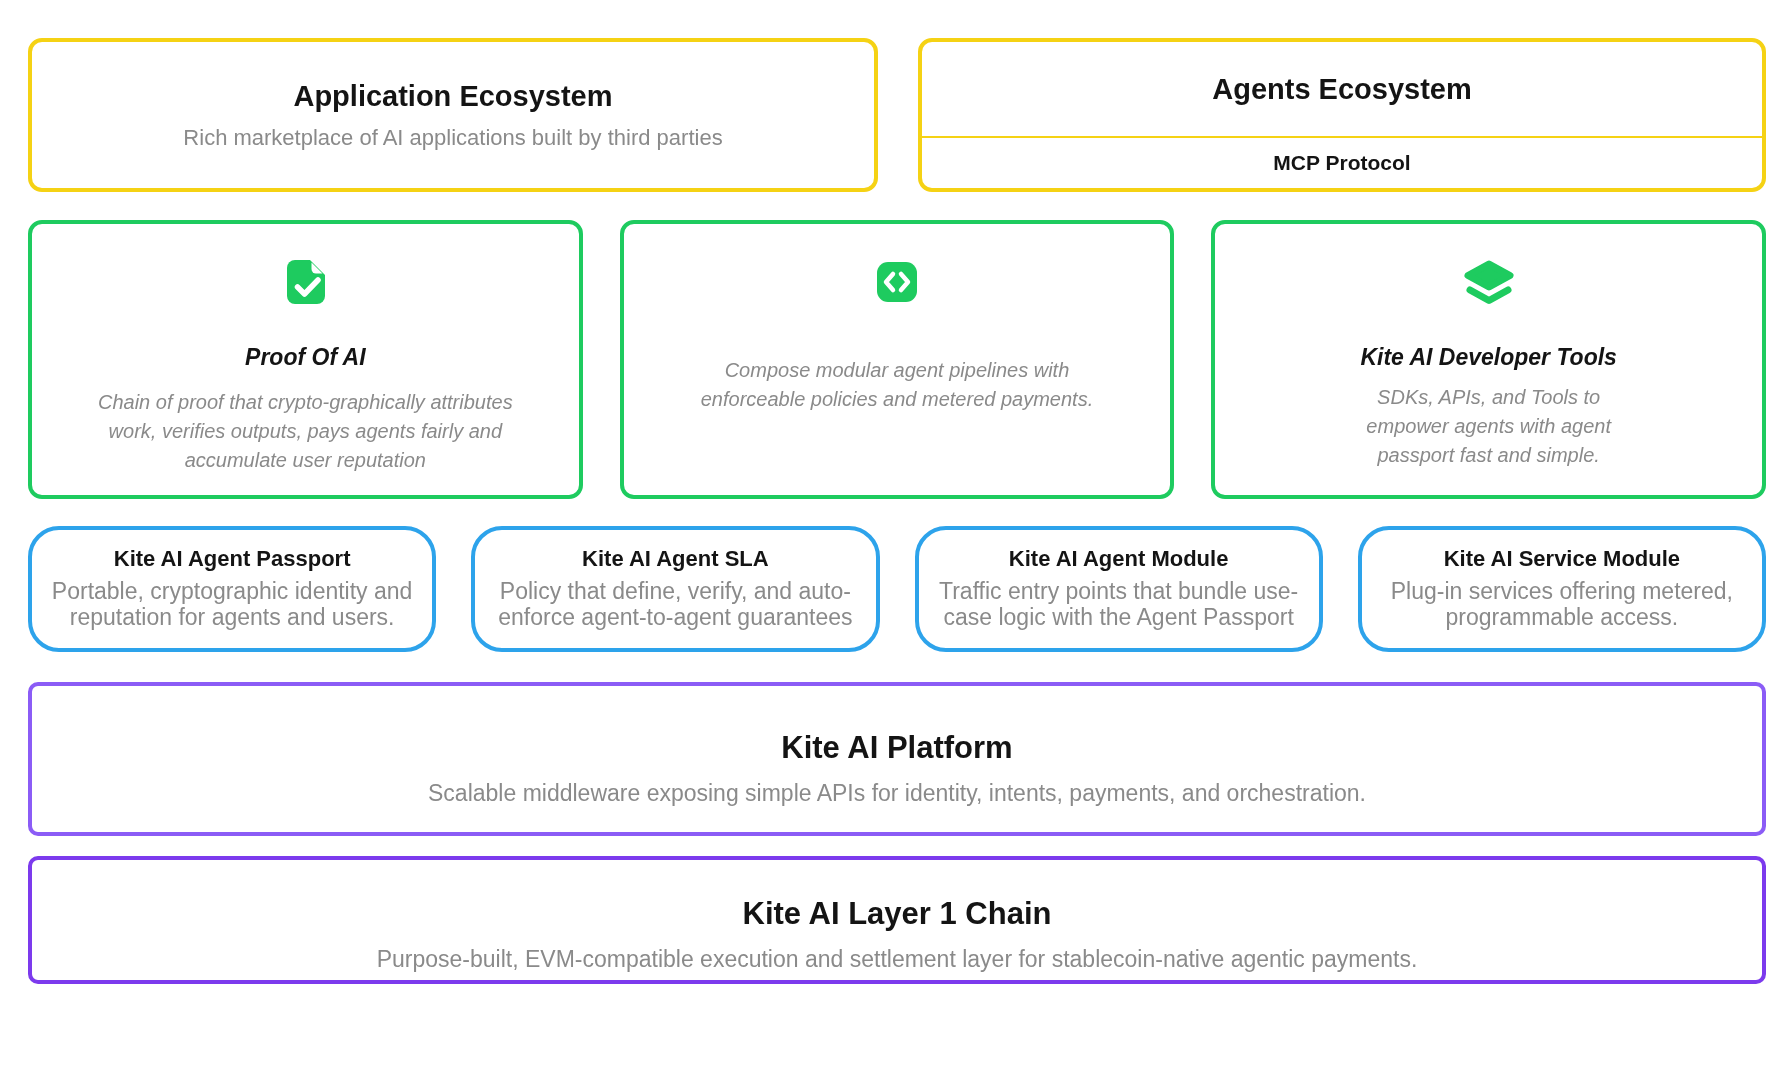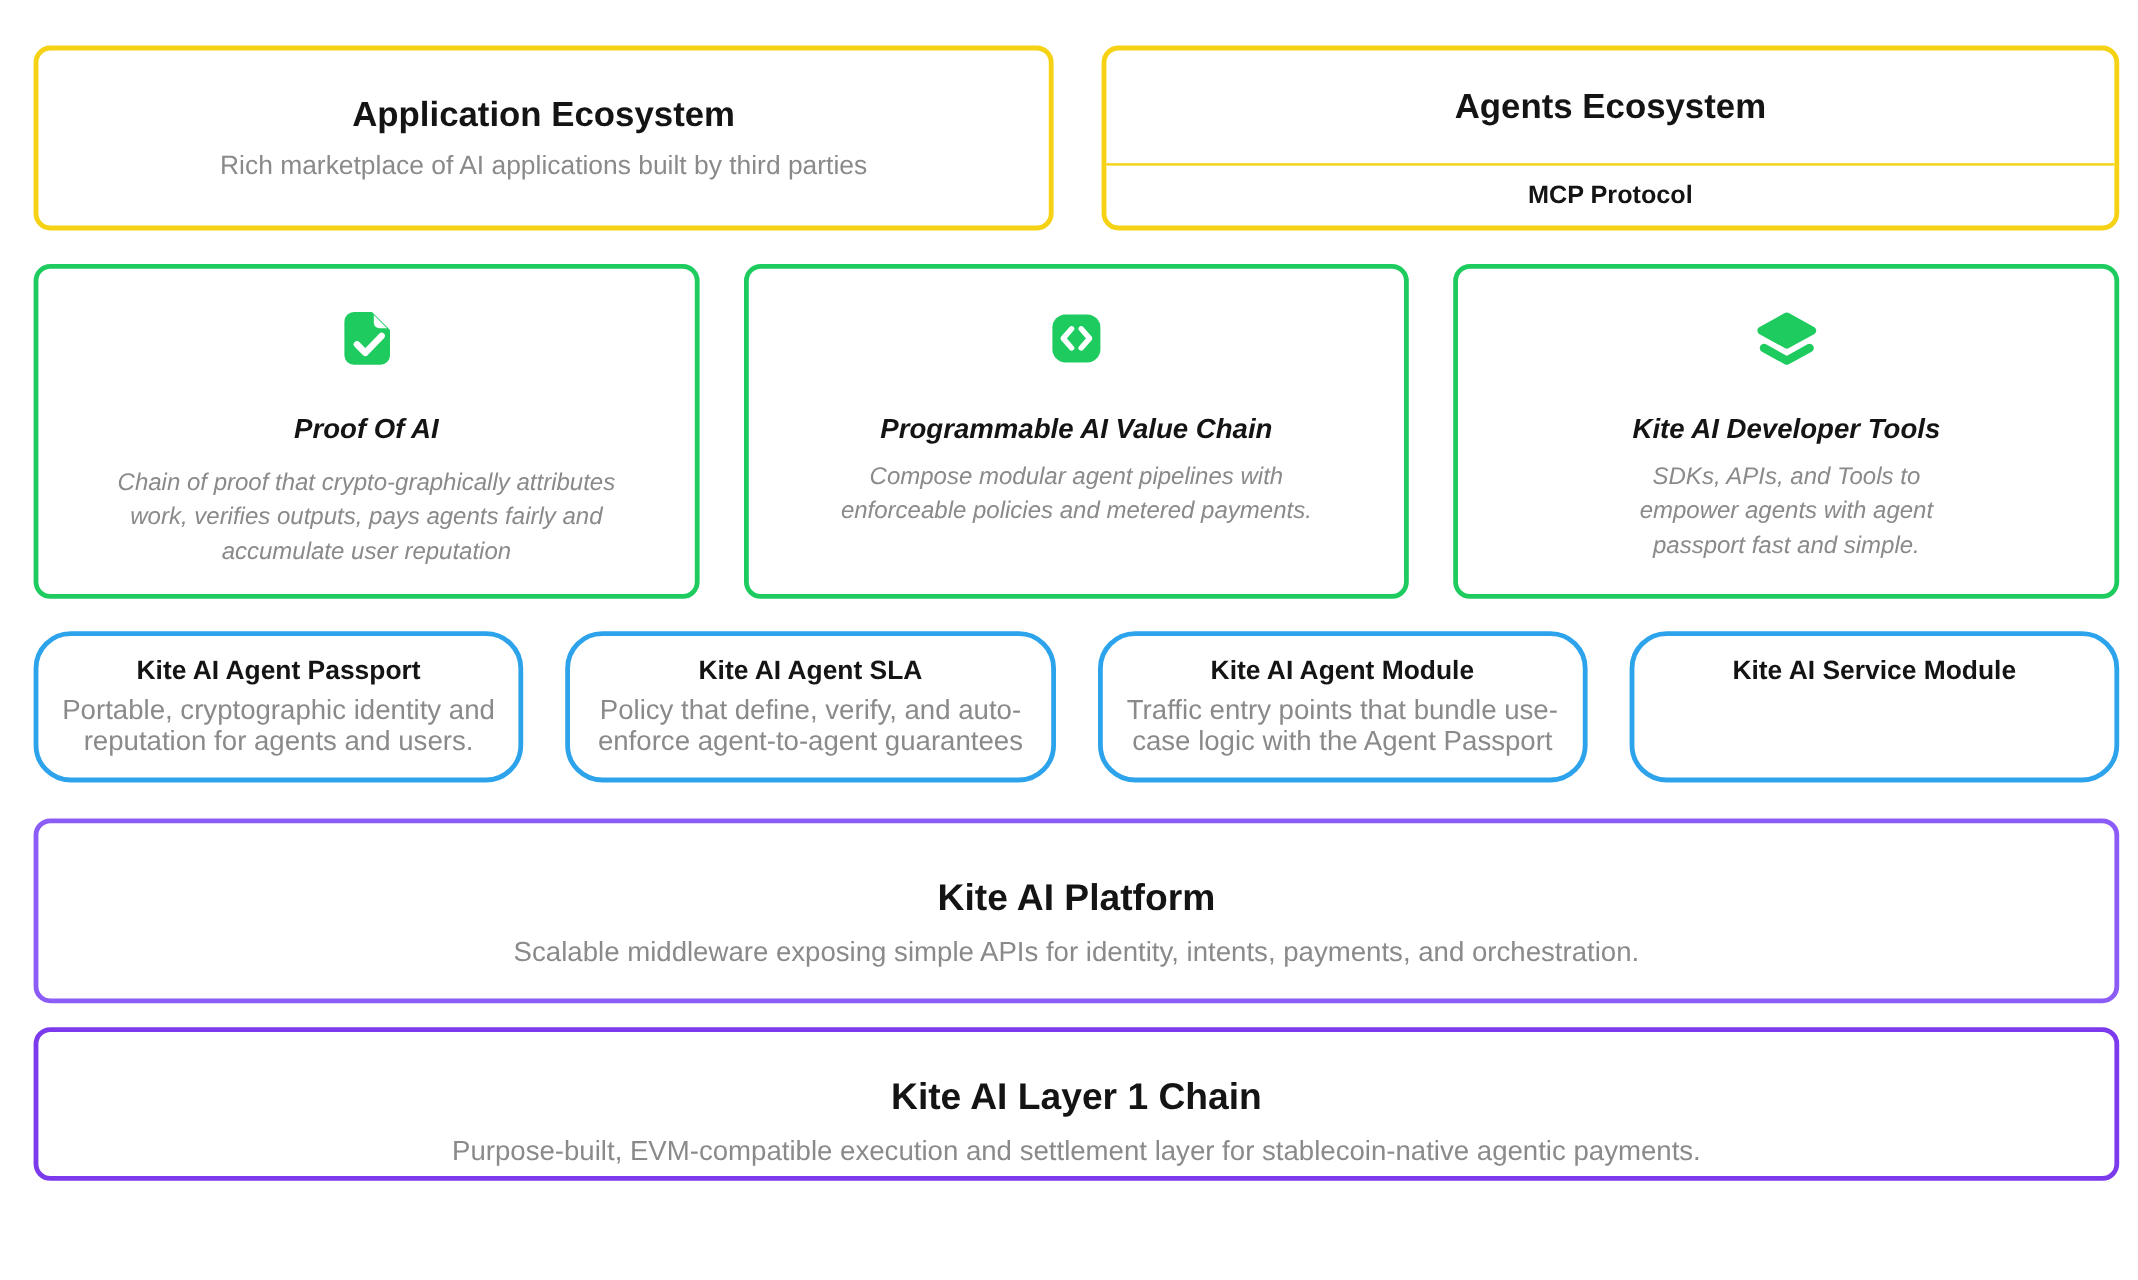--- a/index.html
+++ b/index.html
@@ -62,21 +62,21 @@
   .pillar p.w3{max-width:290px;}
   .icon-fill{fill:var(--color-green);}
   .icon-stroke{stroke:var(--color-green);}
 
   
   .module{display:flex;flex-direction:column;align-items:center;padding:16px 8px 0 8px;border-radius:31px;}
   .module h4{margin:0;font-size:22px;font-weight:700;color:var(--color-title);}
   .module p{margin:6px 0 0 0;font-size:23px;line-height:26px;color:var(--color-desc);}
 
   
-  .wide{display:flex;flex-direction:column;align-items:center;}
+  .wide{display:flex;flex-direction:column;align-items:center;border-radius:10px;}
   .wide h2{margin:0;font-size:31px;font-weight:700;color:var(--color-title);}
   .wide p{margin:14px 0 0 0;font-size:23px;color:var(--color-desc);}
   .platform{height:154px;margin-bottom:20px;padding-top:44px;box-sizing:border-box;}
   .chain{height:128px;padding-top:36px;box-sizing:border-box;align-items:center;}
 </style>
 </head>
 <body>
 
 <div class="canvas">
 
@@ -109,21 +109,20 @@
     </section>
 
     <section class="box green pillar">
       <span class="icon-wrap">
         <svg width="44" height="44" viewBox="0 0 44 44" aria-hidden="true">
           <rect x="2" y="2" width="40" height="40" rx="11" class="icon-fill"></rect>
           <path d="M18 14 l-7 8 7 8" stroke="#FFFFFF" stroke-width="4.5" fill="none" stroke-linecap="round" stroke-linejoin="round"></path>
           <path d="M26 14 l7 8 -7 8" stroke="#FFFFFF" stroke-width="4.5" fill="none" stroke-linecap="round" stroke-linejoin="round"></path>
         </svg>
       </span>
-      <h3>Programmable AI Value Chain</h3>
       <p class="w2">Compose modular agent pipelines with enforceable policies and metered payments.</p>
     </section>
 
     <section class="box green pillar">
       <span class="icon-wrap">
         <svg width="54" height="48" viewBox="0 0 54 48" aria-hidden="true">
           <path class="icon-fill icon-stroke" d="M27 6 L48 17.5 L27 29 L6 17.5 Z" stroke-width="7" stroke-linejoin="round"></path>
           <path class="icon-stroke" d="M8 32 L27 42.5 L46 32" fill="none" stroke-width="7" stroke-linecap="round" stroke-linejoin="round"></path>
         </svg>
       </span>
@@ -140,20 +139,21 @@
     <section class="box blue module">
       <h4>Kite AI Agent SLA</h4>
       <p>Policy that define, verify, and auto-enforce agent-to-agent guarantees</p>
     </section>
     <section class="box blue module">
       <h4>Kite AI Agent Module</h4>
       <p>Traffic entry points that bundle use-case logic with the Agent Passport</p>
     </section>
     <section class="box blue module">
       <h4>Kite AI Service Module</h4>
+      <p>Plug-in services offering metered, programmable access.</p>
     </section>
   </div>
 
   <section class="box purple wide platform">
     <h2>Kite AI Platform</h2>
     <p>Scalable middleware exposing simple APIs for identity, intents, payments, and orchestration.</p>
   </section>
 
   <section class="box purple2 wide chain">
     <h2>Kite AI Layer 1 Chain</h2>

